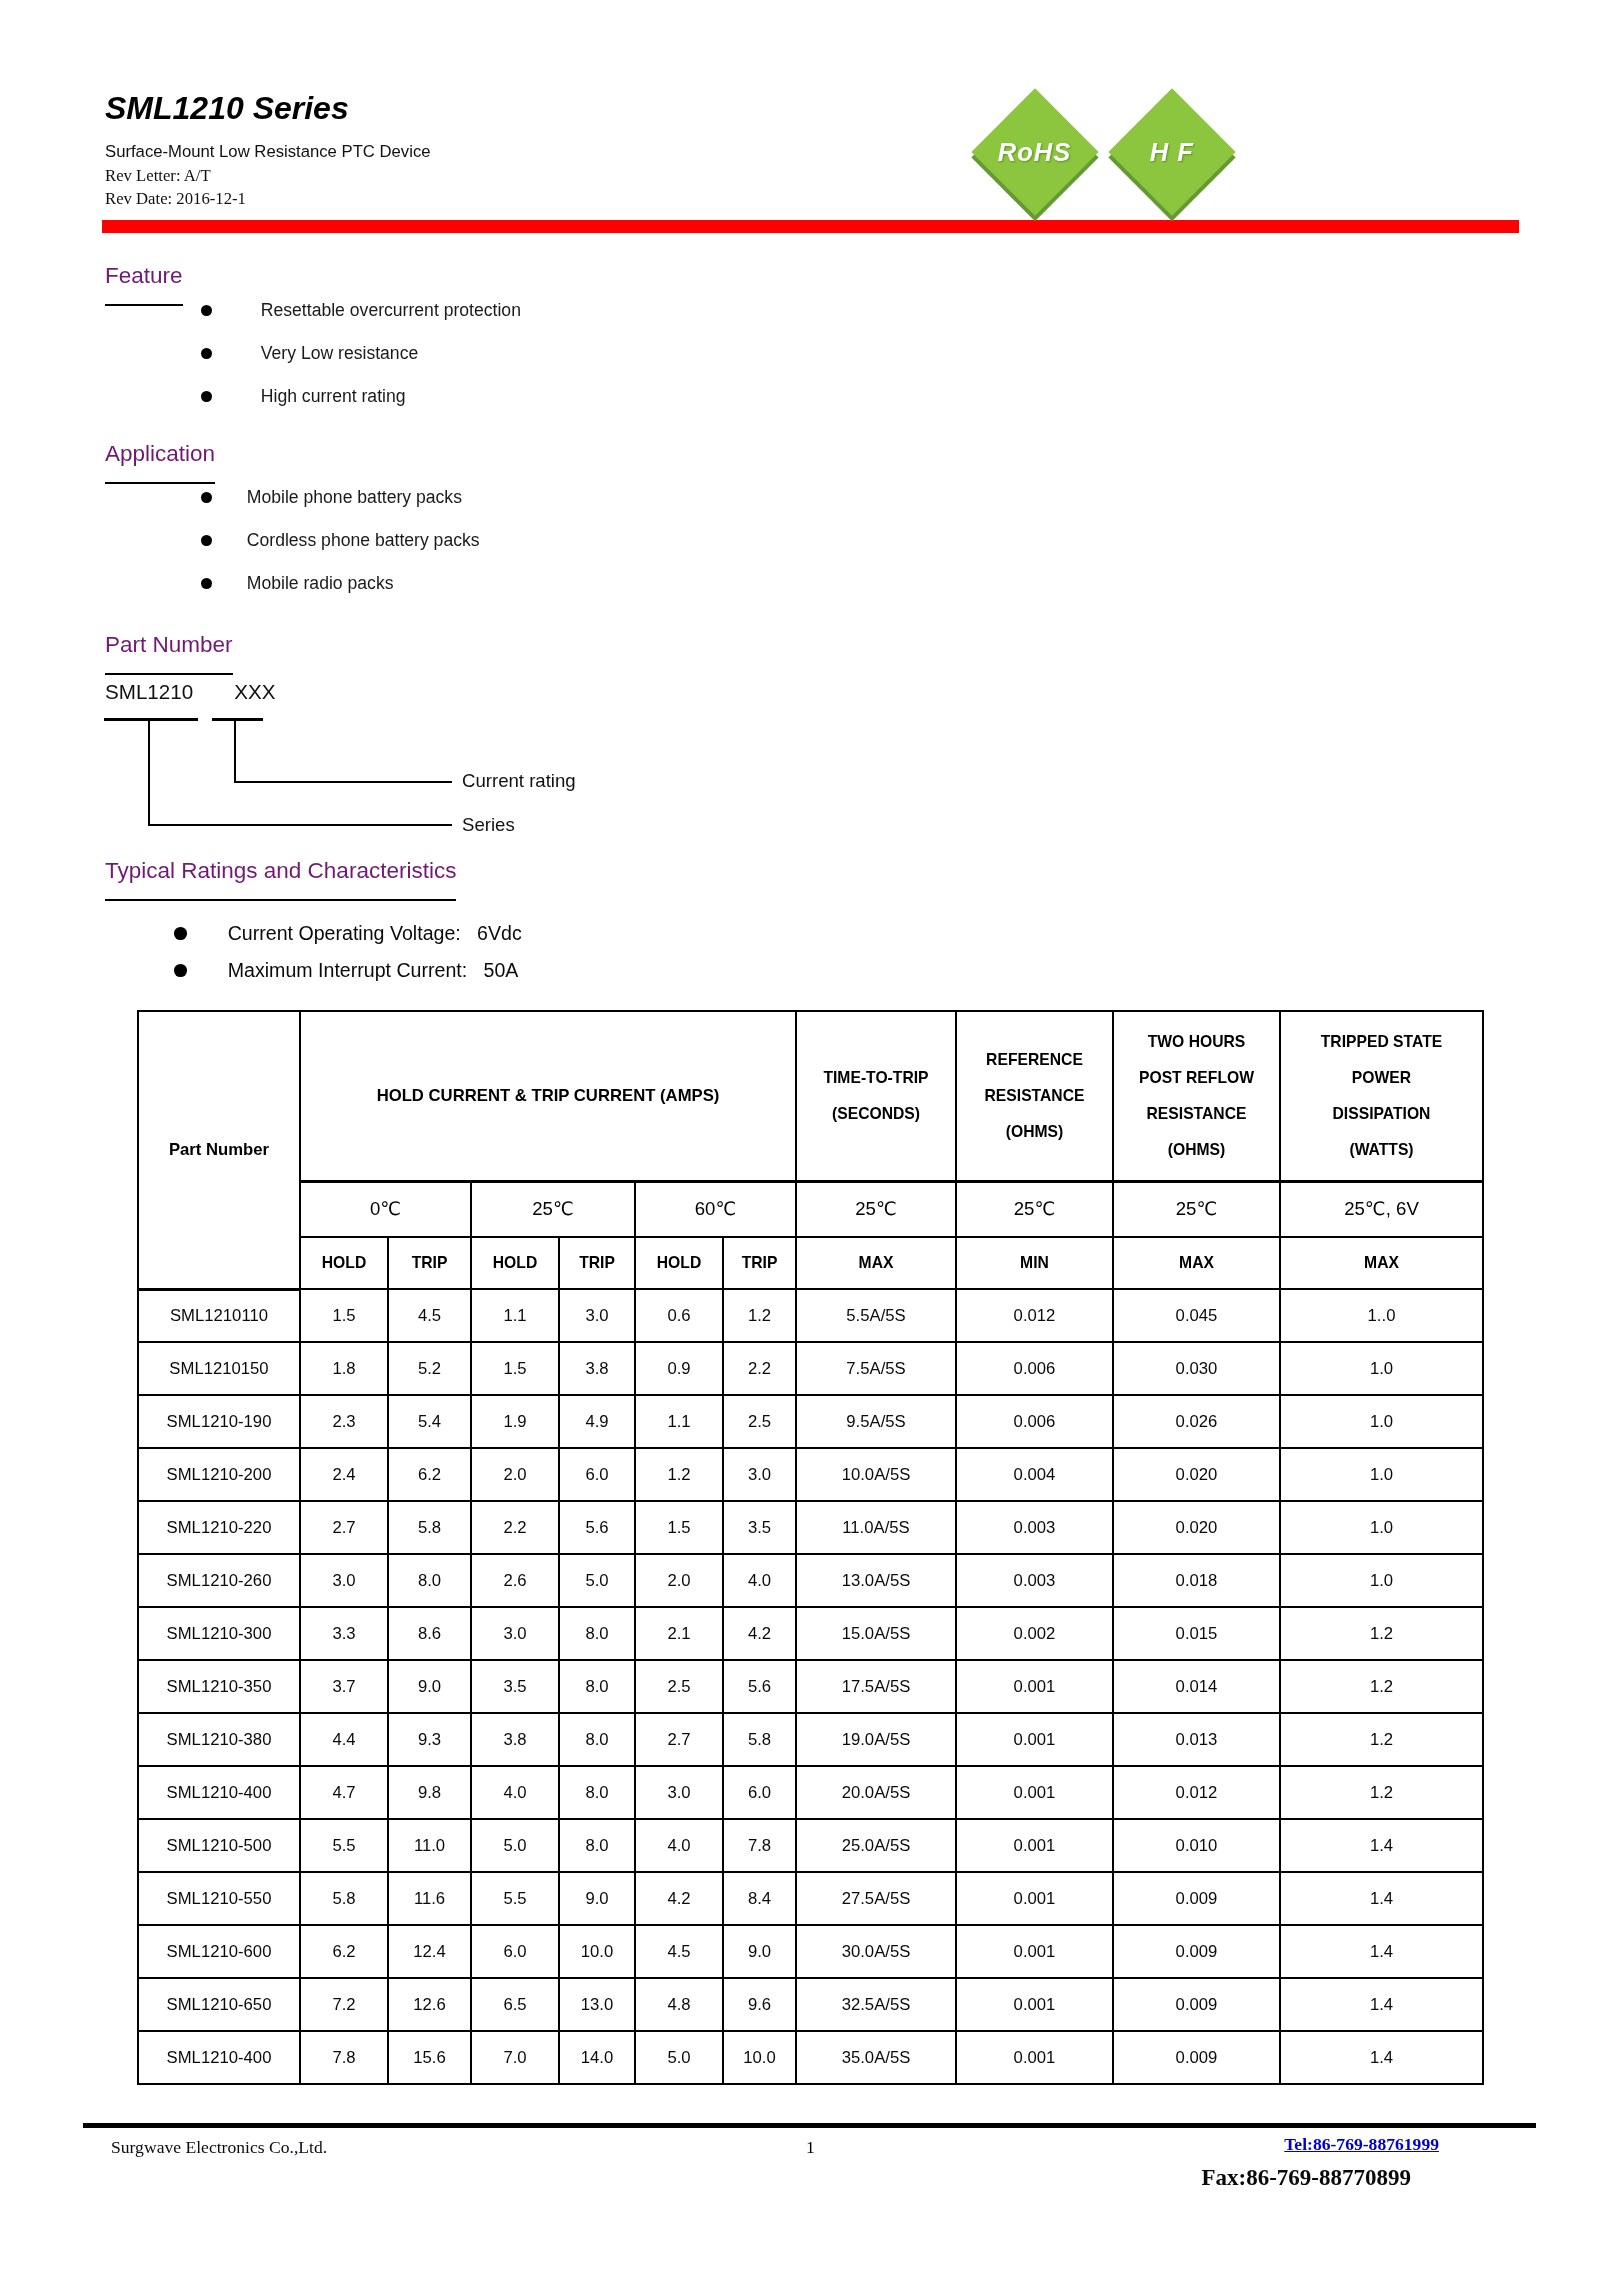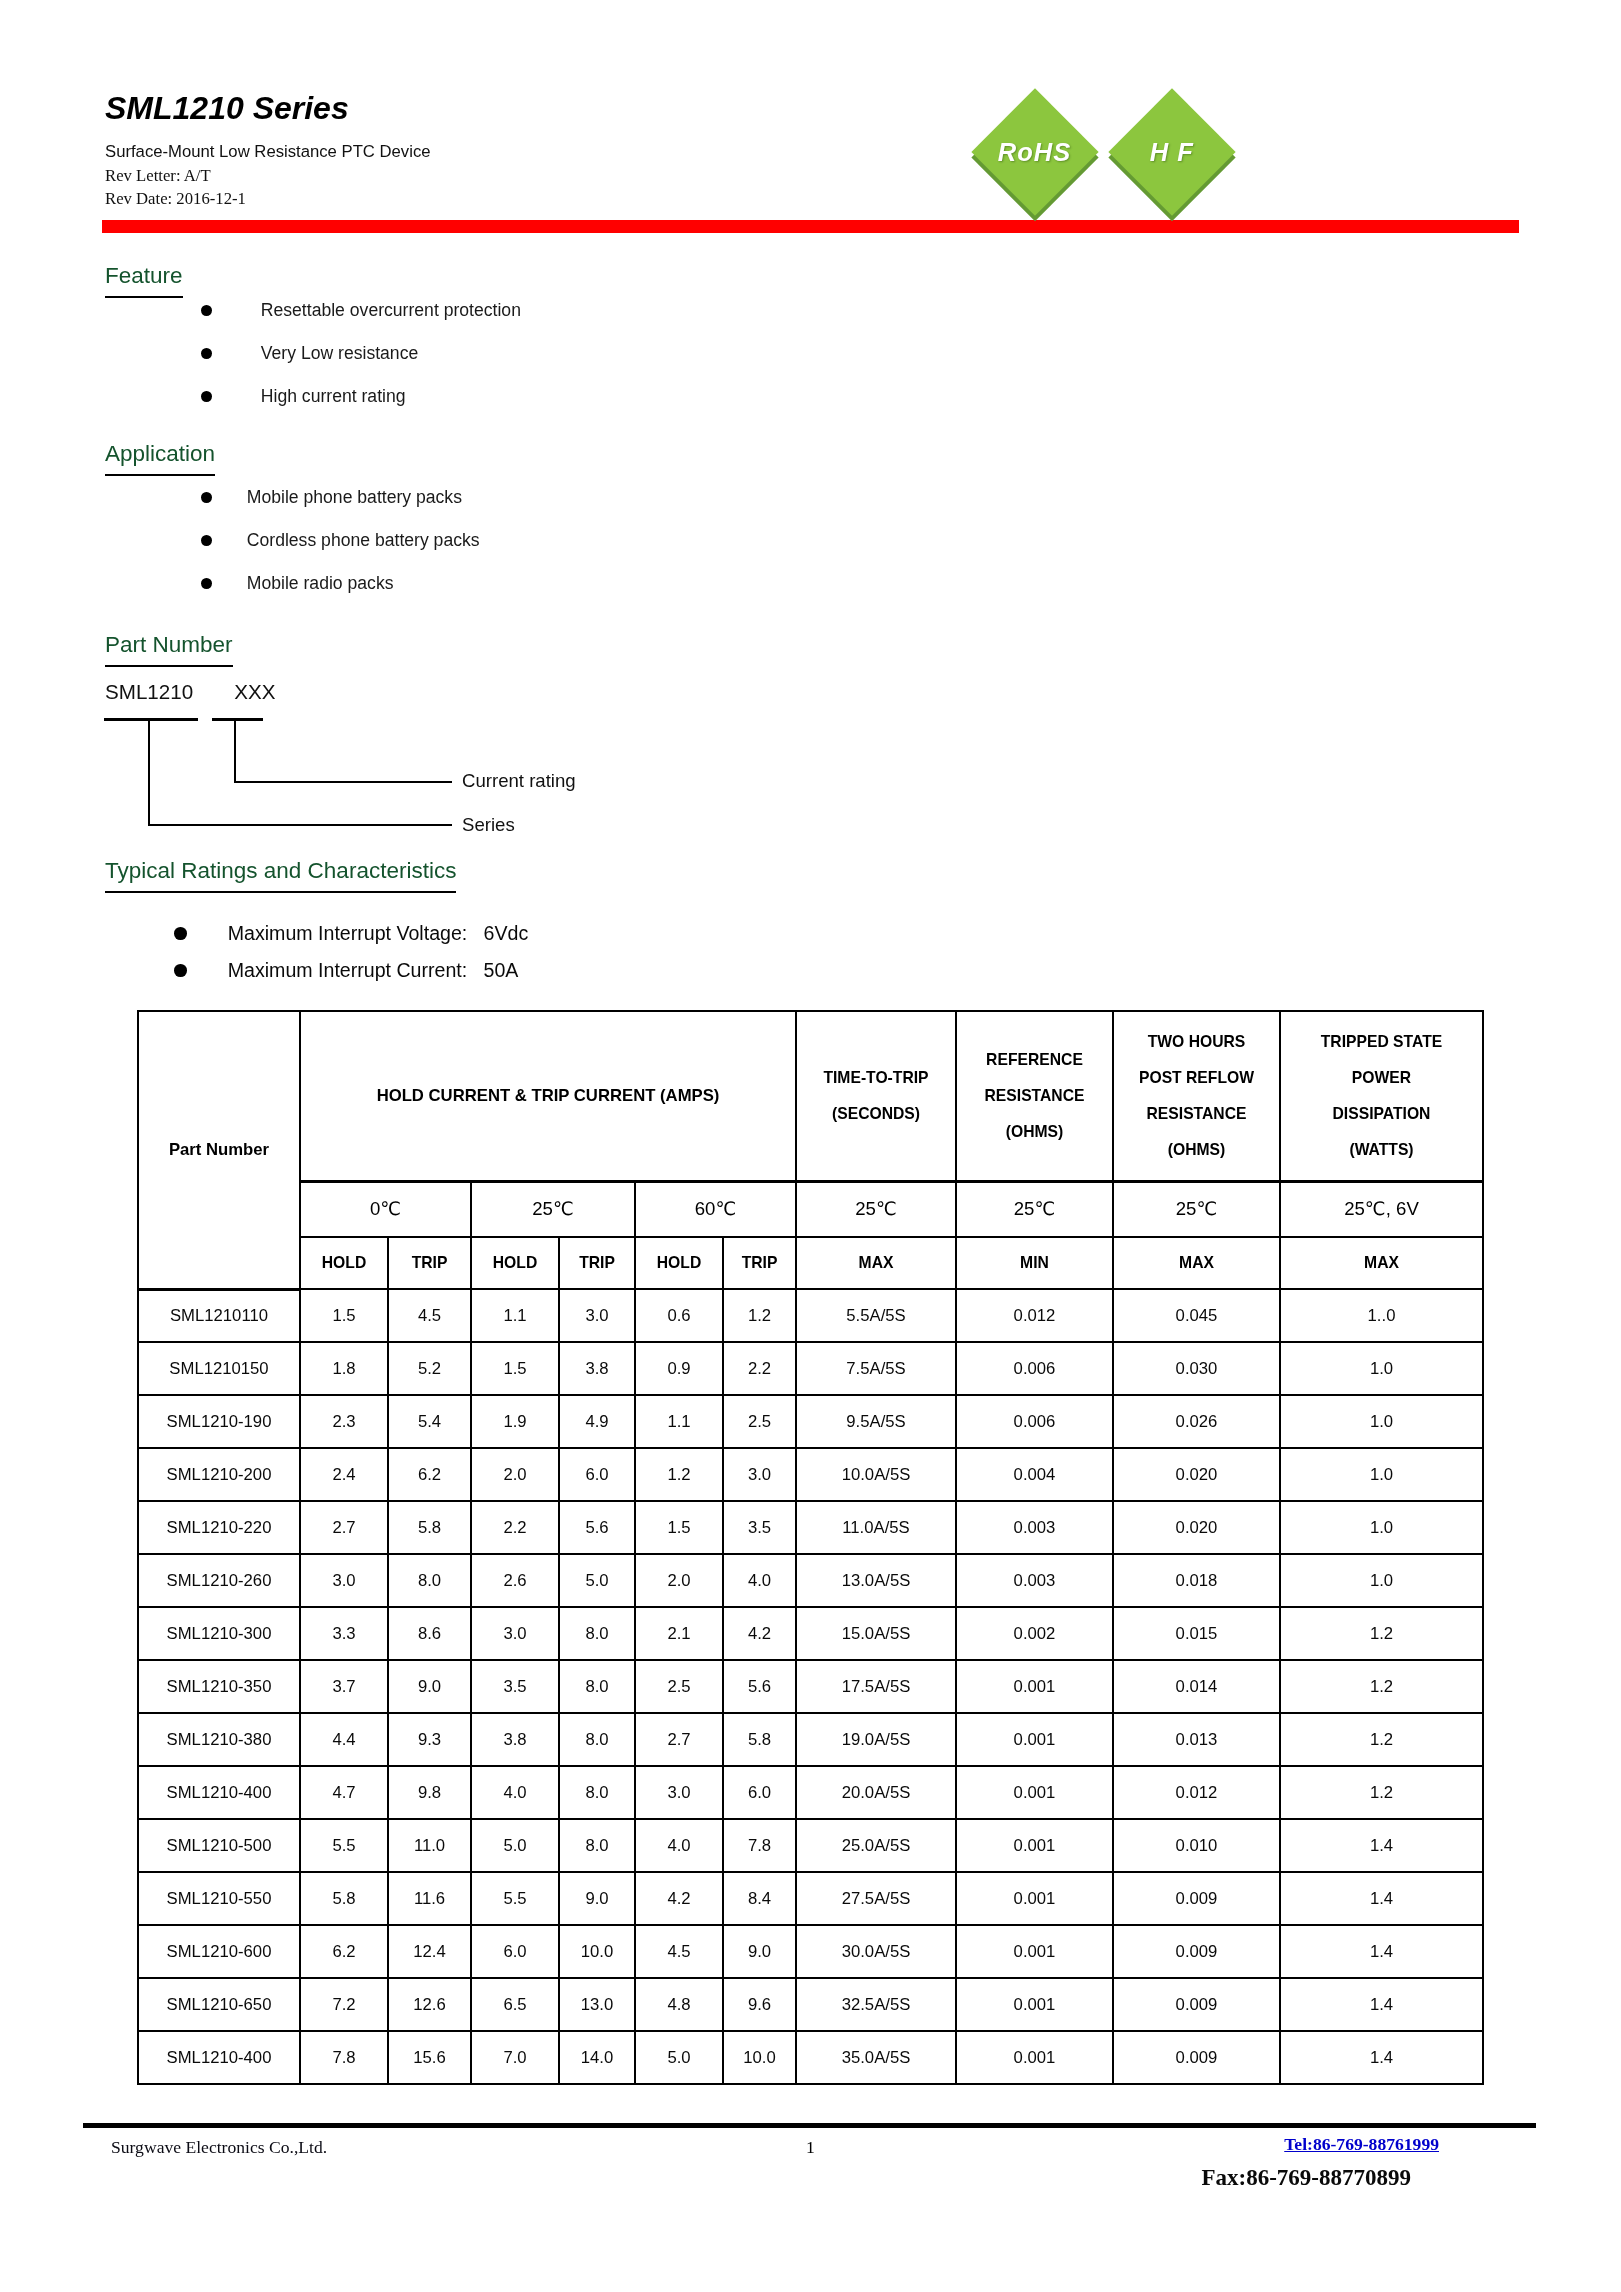--- a/index.html
+++ b/index.html
@@ -15,21 +15,21 @@
   .rev-letter{top:166px;}
   .rev-date{top:189px;}
   .red-bar{position:absolute; left:102px; top:220px; width:1417px; height:12.7px; background:#ff0000;}
   .badge{position:absolute; width:90px; height:90px; background:#8cc63e; transform:rotate(45deg);
          box-shadow:3.9px 3.9px 0 #649a33; display:flex; align-items:center; justify-content:center;}
   .badge-rohs{left:990px; top:107px;}
   .badge-hf{left:1127px; top:107px;}
   .badge-label{transform:rotate(-45deg); color:#ffffff; font-weight:bold; font-style:italic;
                font-size:25.5px; letter-spacing:1px; text-shadow:1px 1px 2px rgba(40,80,10,.45);}
   
-  .section-heading{position:absolute; font-size:22.5px; color:#14532d; padding-bottom:7px; border-bottom:2.9px solid #000;}
+  .section-heading{position:absolute; font-size:22.5px; color:#701a75; padding-bottom:15px; border-bottom:2.9px solid #000;}
   
   .bullet-col{position:absolute;}
   .bullet-item{display:flex; align-items:center; height:27.4px; margin-bottom:15.7px;}
   .bullet-dot{width:10.8px; height:10.8px; border-radius:50%; background:#000; flex:none;}
   .feature .bullet-dot{margin-right:49px;}
   .application .bullet-dot{margin-right:35px;}
   .bullet-text{font-size:17.6px; color:#1a1a1a; white-space:pre;}
   
   .pn-codes{position:absolute; left:105px; top:680px; font-size:20.6px; color:#111;}
   .pn-codes .code2{margin-left:41px;}
@@ -118,21 +118,21 @@
   <div class="pn-line" style="left:234px; top:781px; width:218px; height:2px;"></div>
   <div class="pn-callout" style="left:462px; top:770px;">Current rating</div>
   <div class="pn-line" style="left:148px; top:718px; width:2px;  height:108px;"></div>
   <div class="pn-line" style="left:148px; top:824px; width:304px; height:2px;"></div>
   <div class="pn-callout" style="left:462px; top:814px;">Series</div>
 
   <div class="section-heading" style="left:105px; top:858px;">Typical Ratings and Characteristics</div>
   <div class="ratings-list">
     <div class="ratings-item">
         <span class="bullet-dot"></span>
-        <span class="ratings-text">Maximum Interrupt Voltage:   6Vdc</span>
+        <span class="ratings-text">Current Operating Voltage:   6Vdc</span>
       </div>
     <div class="ratings-item">
         <span class="bullet-dot"></span>
         <span class="ratings-text">Maximum Interrupt Current:   50A</span>
       </div>
   </div>
 
   <div class="table-wrap">
     <table class="ratings-table">
       <colgroup>

